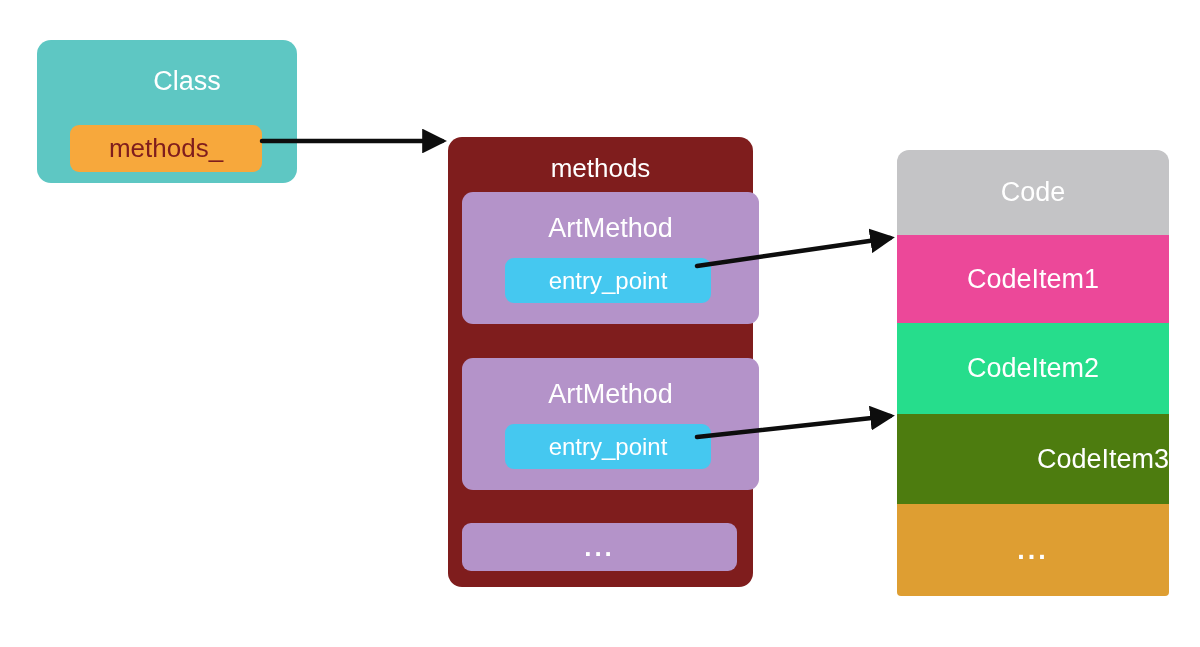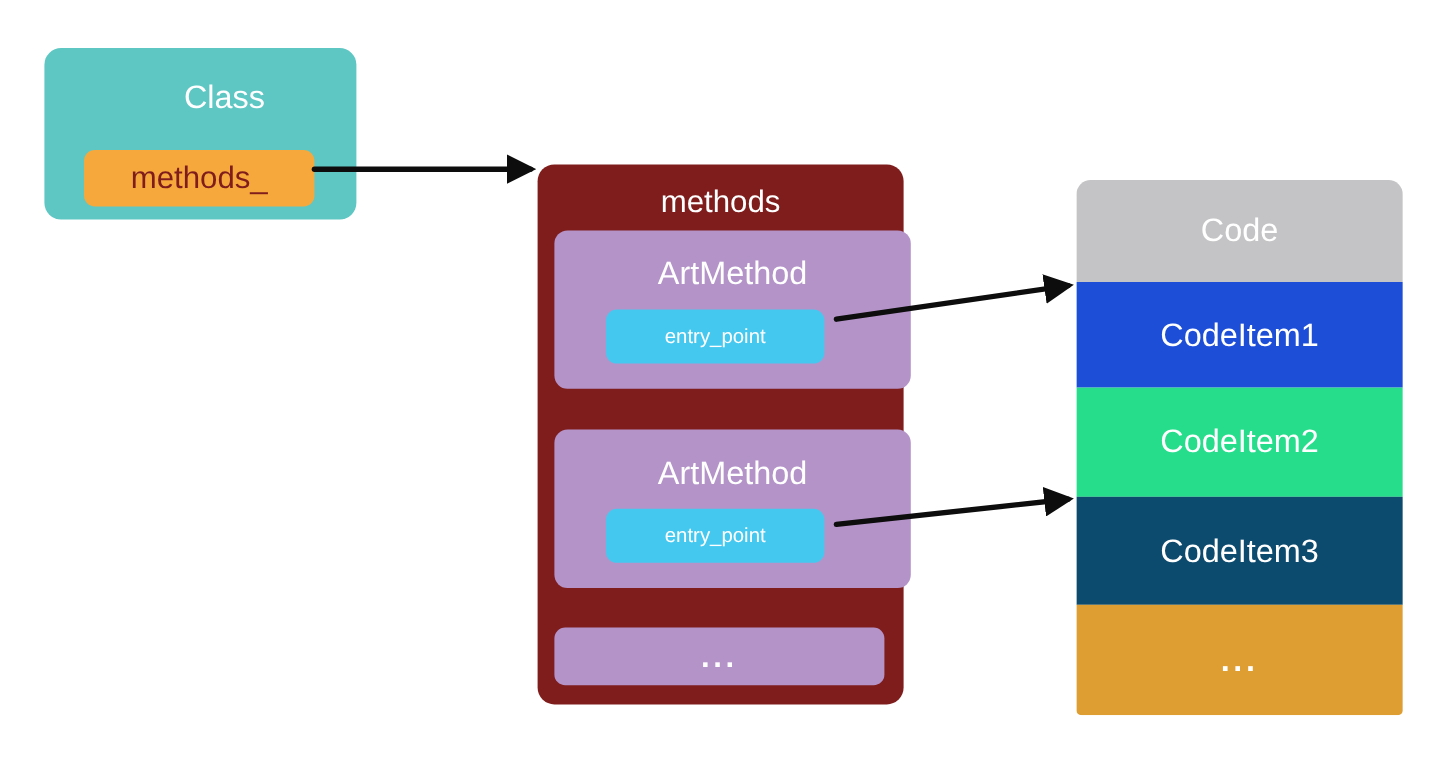--- a/index.html
+++ b/index.html
@@ -72,27 +72,27 @@
   .artmethod-1 { top: 55px; }
   .artmethod-2 { top: 221px; }
   .artmethod-title {
     top: 18px;
     font-size: 27px;
     line-height: 36px;
   }
   .entry-field {
     position: absolute;
     left: 43px; top: 66px;
-    width: 182px; height: 45px;
+    width: 206px; height: 45px;
     border-radius: 9px;
     display: flex;
     align-items: center;
     justify-content: center;
     color: #ffffff;
-    font-size: 17px;
+    font-size: 24px;
   }
   .methods-dots {
     position: absolute;
     left: 14px; top: 386px;
     width: 275px; height: 48px;
     border-radius: 9px;
     display: flex;
     align-items: center;
     justify-content: center;
     color: #ffffff;
@@ -170,27 +170,27 @@
 
     <div class="methods-dots" style="background-color: rgb(180, 147, 201);">
       <span>...</span>
     </div>
   </div>
 
   <div class="code-column">
     <div class="code-row code-row-0" style="background-color: rgb(196, 196, 198);">
       <span>Code</span>
     </div>
-    <div class="code-row code-row-1" style="background-color: #1d4ed8;">
+    <div class="code-row code-row-1" style="background-color: #ec4899;">
       <span>CodeItem1</span>
     </div>
     <div class="code-row code-row-2" style="background-color: rgb(38, 221, 140); text-align: center;">
       <span>CodeItem2</span>
     </div>
-    <div class="code-row code-row-3" style="background-color: #0c4a6e;">
+    <div class="code-row code-row-3" style="background-color: #4d7c0f; justify-content: flex-end;">
       <span>CodeItem3</span>
     </div>
     <div class="code-row code-row-4" style="background-color: rgb(222, 158, 50);">
       <span>...</span>
     </div>
   </div>
 
   <svg class="arrows-svg" viewBox="0 0 1200 647" xmlns="http://www.w3.org/2000/svg">
     <defs>
       <marker id="ah" viewBox="0 0 10 10" refX="8" refY="5" markerWidth="5.5" markerHeight="5.5" orient="auto">

